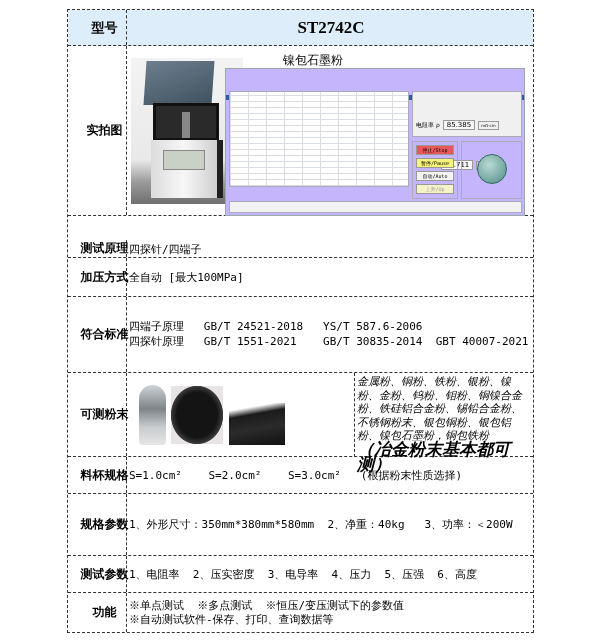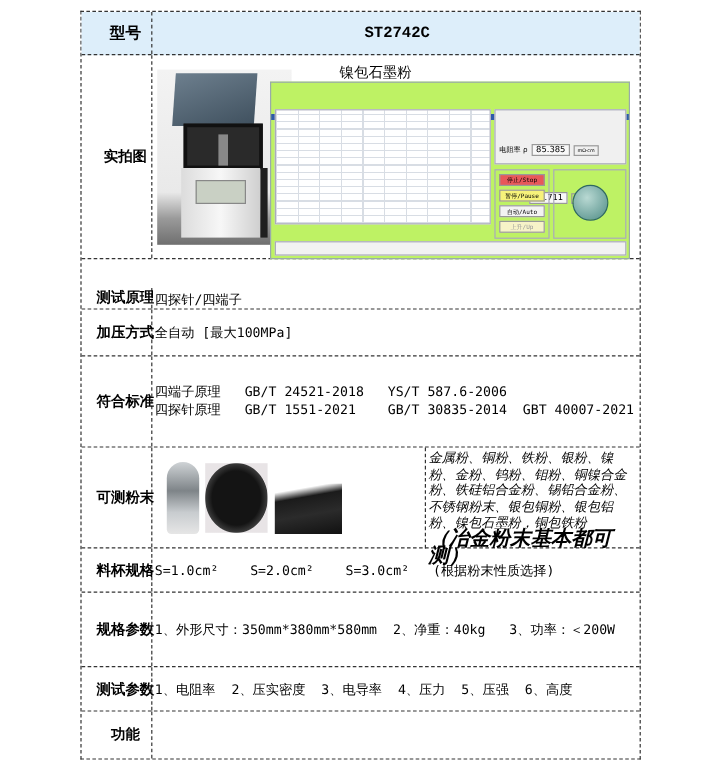--- a/index.html
+++ b/index.html
@@ -5,32 +5,32 @@
     * { box-sizing: border-box; margin: 0; padding: 0; }
     html, body { width: 600px; height: 641px; background: #ffffff; overflow: hidden; }
     body { font-family: "DejaVu Sans", sans-serif; color: #000; position: relative; }
     .tbl { position: absolute; left: 67px; top: 9px; width: 467px; border: 1px dashed #333; }
     .row { display: flex; border-bottom: 1px dashed #333; }
     .row:last-child { border-bottom: none; }
     .lbl { width: 59px; flex: none; border-right: 1px dashed #333; display: flex; align-items: center; justify-content: center; font-weight: bold; font-size: 12px; letter-spacing: 0; white-space: nowrap; padding-left: 15px; }
     .val { flex: 1; display: flex; align-items: center; font-family: "DejaVu Sans Mono", monospace; font-size: 11px; padding-left: 2px; white-space: pre; }
     .hdr { background: #ddeefa; height: 36px; }
     .hdr .lbl { font-size: 13px; }
-    .hdr .val { justify-content: center; font-family: Liberation Mono, monospace; font-weight: bold; font-size: 13px; }
+    .hdr .val { justify-content: center; font-family: Liberation Serif, serif; font-weight: bold; font-size: 17px; }
     .r-img { height: 170px; }
     .r-img .val { position: relative; padding: 0; align-items: flex-start; }
     .photo { position: absolute; left: 4px; top: 12px; width: 112px; height: 146px; background: linear-gradient(180deg,#f3f3f3 0%,#e9e9e9 70%,#9a9a9a 85%,#6f6f6f 100%); overflow: hidden; }
     .lid { position: absolute; left: 14px; top: 3px; width: 68px; height: 44px; background: linear-gradient(160deg,#6d7f8e,#3f505e); transform: skewX(-4deg); }
     .frame { position: absolute; left: 22px; top: 45px; width: 66px; height: 38px; background: #2a2a2a; border: 3px solid #111; }
     .frame .piston { position: absolute; left: 26px; top: 6px; width: 8px; height: 26px; background: #888; }
     .body { position: absolute; left: 20px; top: 82px; width: 72px; height: 58px; background: linear-gradient(90deg,#dcdcdc,#f7f7f7,#cfcfcf); border-right: 6px solid #1f1f1f; }
     .panel { position: absolute; left: 12px; top: 10px; width: 42px; height: 20px; background: #c9d0c4; border: 1px solid #888; }
     .sw { position: absolute; left: 98px; top: 6px; width: 300px; height: 158px; }
     .sw-title { position: absolute; left: 58px; top: 0; font-family: "DejaVu Serif", serif; font-size: 12px; }
-    .sw-win { position: absolute; left: 0; top: 16px; width: 300px; height: 148px; background: #bef264; border: 1px solid #9aa; }
+    .sw-win { position: absolute; left: 0; top: 16px; width: 300px; height: 148px; background: #c4b5fd; border: 1px solid #9aa; }
     .sw-titlebar { height: 5px; background: #2f5aa8; }
     .sw-tabs { display: flex; gap: 2px; padding: 5px 3px 0 3px; height: 16px; }
     .sw-tab { font-size: 4px; background: #dde3ea; border: 1px solid #aab; padding: 1px 4px; }
     .sw-table { position: absolute; left: 3px; top: 22px; width: 180px; height: 96px; background: #fff; border: 1px solid #aab;
       background-image: repeating-linear-gradient(0deg,#d8dde4 0 1px,transparent 1px 6px), repeating-linear-gradient(90deg,#d8dde4 0 1px,transparent 1px 18px); }
     .sw-right { position: absolute; left: 186px; top: 22px; width: 110px; height: 46px; background: #f0f0f0; border: 1px solid #aab; font-family: "DejaVu Sans", sans-serif; }
     .meas { display: flex; align-items: center; font-size: 6px; padding: 2px 3px; gap: 3px; }
     .meas .box { border: 1px solid #999; background: #f8f8f8; padding: 0 3px; font-size: 7px; }
     .meas .unit { border: 1px solid #999; font-size: 4px; padding: 1px 2px; }
     .sw-btns { position: absolute; left: 186px; top: 72px; width: 46px; height: 58px; display: flex; flex-direction: column; gap: 3px; padding: 3px; border: 1px solid #aab; }
@@ -148,15 +148,21 @@
     <div class="val">1、外形尺寸：350mm*380mm*580mm  2、净重：40kg   3、功率：＜200W</div>
   </div>
 
   <div class="row" style="height:37px;">
     <div class="lbl">测试参数</div>
     <div class="val">1、电阻率  2、压实密度  3、电导率  4、压力  5、压强  6、高度</div>
   </div>
 
   <div class="row" style="height:39px;">
     <div class="lbl">功能</div>
+    <div class="val">
+      <div class="multi">
+        <span>※单点测试  ※多点测试  ※恒压/变压测试下的参数值</span>
+        <span>※自动测试软件-保存、打印、查询数据等</span>
+      </div>
+    </div>
   </div>
 
 </div>
 
 </body></html>

